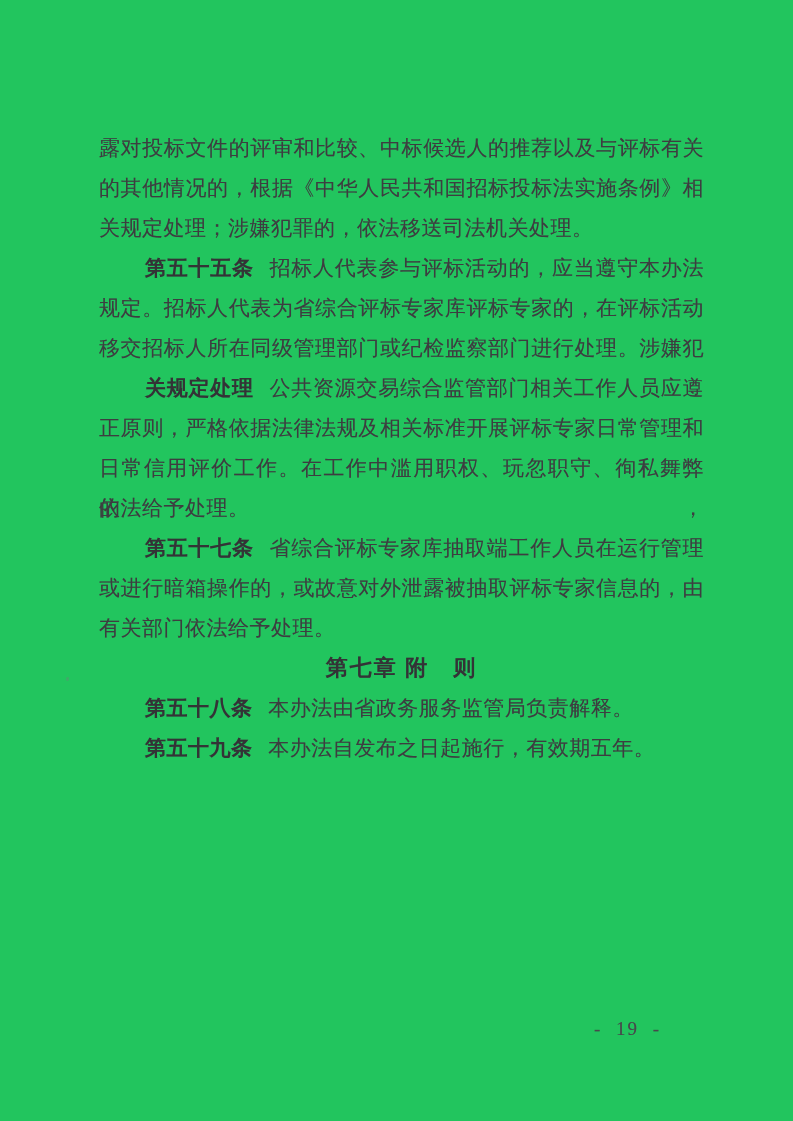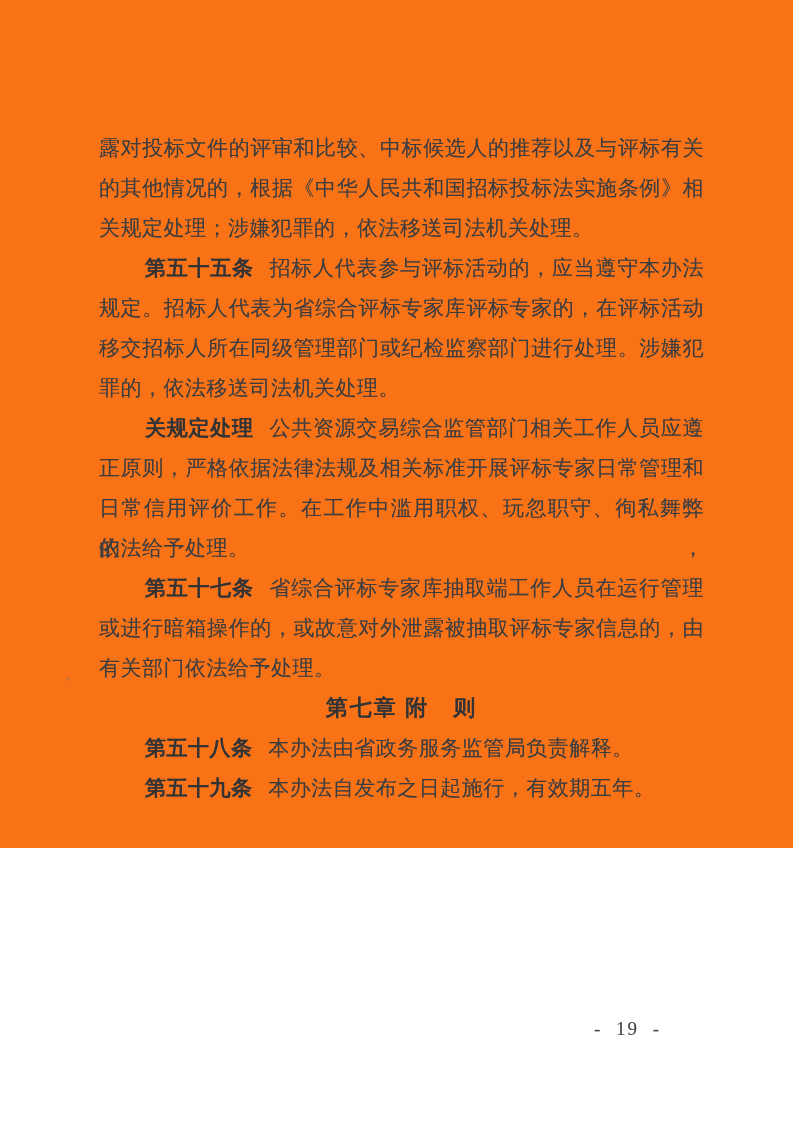--- a/index.html
+++ b/index.html
@@ -7,22 +7,22 @@
     padding: 0;
     width: 793px;
     height: 1121px;
     background: #ffffff;
     overflow: hidden;
     font-family: "Liberation Serif", "DejaVu Serif", serif;
   }
   .page {
     position: relative;
     width: 793px;
-    height: 848px;
-    background: #f97316;
+    height: 1121px;
+    background: #22c55e;
   }
   .text-block {
     position: absolute;
     left: 99px;
     top: 128px;
     width: 605px;
   }
   .line {
     position: relative;
     height: 40px;
@@ -79,21 +79,20 @@
 <body>
 
 <div class="page">
   <div class="text-block">
       <div class="line fill"><span>露对投标文件的评审和比较、中标候选人的推荐以及与评标有关</span></div>
       <div class="line fill"><span>的其他情况的，根据《中华人民共和国招标投标法实施条例》相</span></div>
       <div class="line"><span>关规定处理；涉嫌犯罪的，依法移送司法机关处理。</span></div>
       <div class="line indent fill"><span class="head">第五十五条</span><span>招标人代表参与评标活动的，应当遵守本办法</span></div>
       <div class="line fill"><span>规定。招标人代表为省综合评标专家库评标专家的，在评标活动</span></div>
       <div class="line fill"><span>移交招标人所在同级管理部门或纪检监察部门进行处理。涉嫌犯</span></div>
-      <div class="line"><span>罪的，依法移送司法机关处理。</span></div>
       <div class="line indent fill"><span class="head">关规定处理</span><span>公共资源交易综合监管部门相关工作人员应遵</span></div>
       <div class="line fill"><span>正原则，严格依据法律法规及相关标准开展评标专家日常管理和</span></div>
       <div class="line fill"><span>日常信用评价工作。在工作中滥用职权、玩忽职守、徇私舞弊的，</span></div>
       <div class="line"><span>依法给予处理。</span></div>
       <div class="line indent fill"><span class="head">第五十七条</span><span>省综合评标专家库抽取端工作人员在运行管理</span></div>
       <div class="line fill"><span>或进行暗箱操作的，或故意对外泄露被抽取评标专家信息的，由</span></div>
       <div class="line"><span>有关部门依法给予处理。</span></div>
       <div class="line chapter"><span>第七章 附　则</span></div>
       <div class="line indent"><span class="head">第五十八条</span><span>本办法由省政务服务监管局负责解释。</span></div>
       <div class="line indent"><span class="head">第五十九条</span><span>本办法自发布之日起施行，有效期五年。</span></div>

